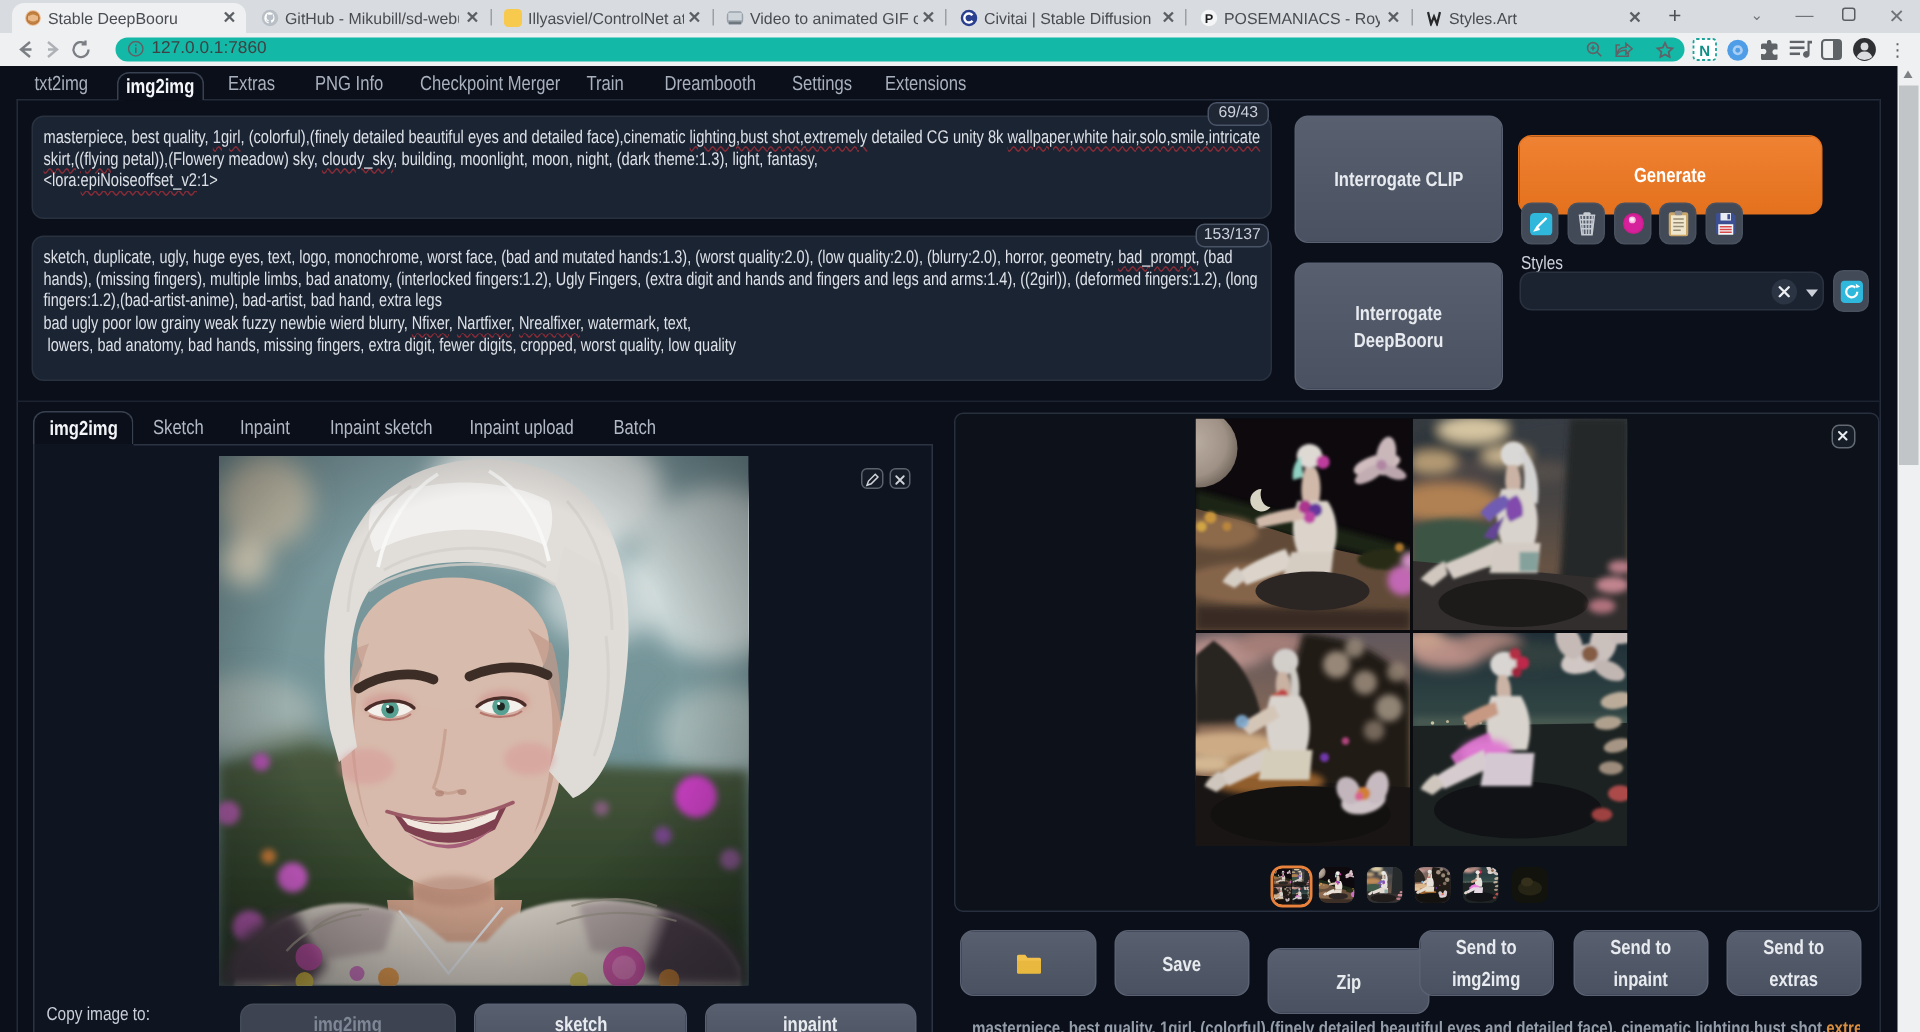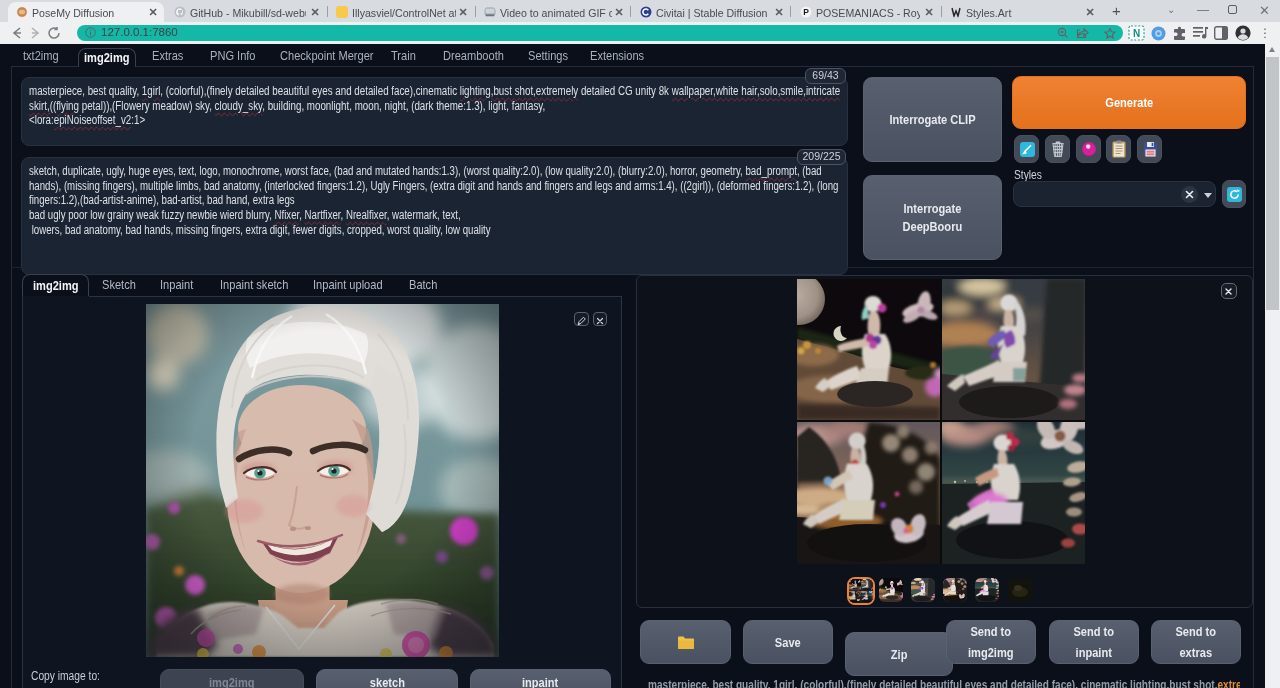--- a/index.html
+++ b/index.html
@@ -39,21 +39,21 @@
 </style></head>
 <body>
 
 <div class="a" id="tabstrip">
   <div class="tab" id="activetab">
     <svg class="fav" viewBox="0 0 12 12">
         <circle cx="6" cy="6" r="5.2" fill="#e9b98a"></circle>
         <path d="M2 6a4 4 0 0 1 8 0a4 4 0 0 1-8 0" fill="none" stroke="#b8743a" stroke-width="1.1"></path>
         <path d="M3 4.2c2-1.5 4-1.5 6 0M3 7.8c2 1.5 4 1.5 6 0" stroke="#c0803f" stroke-width="1" fill="none"></path>
       </svg>
-    <span class="ttl">PoseMy Diffusion</span>
+    <span class="ttl">Stable DeepBooru</span>
       <span class="tx">✕</span>
   </div>
   <div class="tab" style="left:166px;width:160px">
     <svg class="fav" viewBox="0 0 12 12">
         <circle cx="6" cy="6" r="5.5" fill="#b9bfc6"></circle>
         <path d="M6 2.2a3.8 3.8 0 0 0-1.2 7.4c.2 0 .3-.1.3-.2v-.9c-1 .2-1.3-.5-1.3-.5c-.2-.5-.4-.6-.4-.6c-.4-.2 0-.2 0-.2c.4 0 .6.4.6.4c.4.6 1 .4 1.2.3c0-.3.1-.4.2-.5c-.8-.1-1.7-.4-1.7-1.9c0-.4.2-.8.4-1c0-.1-.2-.5 0-1c0 0 .3-.1 1 .4a3.6 3.6 0 0 1 1.8 0c.7-.5 1-.4 1-.4c.2.5 0 .9 0 1c.3.2.4.6.4 1c0 1.5-.9 1.8-1.7 1.9c.1.1.2.3.2.6v1c0 .1.1.2.3.2A3.8 3.8 0 0 0 6 2.2z" fill="#fff"></path>
       </svg>
     <span class="ttl" style="right:20px">GitHub - Mikubill/sd-webui-con</span>
       <span class="tx">✕</span>
   </div>
@@ -177,36 +177,36 @@
 <div class="wtab" style="left:528px"><span class="sx">Settings</span></div>
 <div class="wtab" style="left:590px"><span class="sx">Extensions</span></div>
 
 <div class="ta" style="left:21px;top:33px;width:827px;height:69px">
 <div class="ln">masterpiece, best quality, <span class="sp">1girl</span>, (colorful),(finely detailed beautiful eyes and detailed face),cinematic <span class="sp">lighting,bust shot,extremely</span> detailed CG unity 8k <span class="sp">wallpaper,white hair,solo,smile,intricate</span></div>
 <div class="ln"><span class="sp">skirt,((flying</span> petal)),(Flowery meadow) sky, <span class="sp">cloudy_sky</span>, building, moonlight, moon, night, (dark theme:1.3), light, fantasy,</div>
 <div class="ln">&lt;lora:<span class="sp">epiNoiseoffset_v2</span>:1&gt;</div>
 </div>
 <div class="badge" style="left:805px;top:24px;width:41px;height:16px">69/43</div>
 
-<div class="ta" id="negta" style="left:21px;top:113px;width:827px;height:118px">
+<div class="ta" id="negta" style="left:21px;top:113px;width:827px;height:97px">
 <div class="ln">sketch, duplicate, ugly, huge eyes, text, logo, monochrome, worst face, (bad and mutated hands:1.3), (worst quality:2.0), (low quality:2.0), (blurry:2.0), horror, geometry, <span class="sp">bad_prompt</span>, (bad</div>
 <div class="ln">hands), (missing fingers), multiple limbs, bad anatomy, (interlocked fingers:1.2), Ugly Fingers, (extra digit and hands and fingers and legs and arms:1.4), ((2girl)), (deformed fingers:1.2), (long</div>
 <div class="ln">fingers:1.2),(bad-artist-anime), bad-artist, bad hand, extra legs</div>
 <div class="ln">bad ugly poor low grainy weak fuzzy newbie wierd blurry, <span class="sp">Nfixer</span>, <span class="sp">Nartfixer</span>, <span class="sp">Nrealfixer</span>, watermark, text,</div>
 <div class="ln">&nbsp;lowers, bad anatomy, bad hands, missing fingers, extra digit, fewer digits, cropped, worst quality, low quality</div>
 </div>
-<div class="badge" style="left:797px;top:105px;width:49px;height:16px">209/225</div>
+<div class="badge" style="left:797px;top:105px;width:49px;height:16px">153/137</div>
 
 <div class="gbtn" style="left:863px;top:33px;width:139px;height:85px">
       <span>Interrogate CLIP</span>
     </div>
 <div class="gbtn" style="left:863px;top:131px;width:139px;height:85px;line-height:17.5px">
       <span>Interrogate<br>DeepBooru</span>
     </div>
-<div class="gbtn" id="generate" style="left:1012px;top:32px;width:234px;height:53px">
+<div class="gbtn" id="generate" style="left:1012px;top:46px;width:203px;height:53px">
       <span>Generate</span>
     </div>
 
 <div class="tool" style="left:1014px;top:91px">
       <svg style="position:absolute;left:5px;top:6px" width="15" height="15" viewBox="0 0 15 15">
         <rect width="15" height="15" rx="3" fill="#2fb8dc"></rect>
         <path d="M11 3.2L5.2 9M5.2 9l-1.4 2.2l2.6-.6" stroke="#fff" stroke-width="1.6" fill="none"></path>
       </svg>
     </div>
 <div class="tool" style="left:1045px;top:91px">

